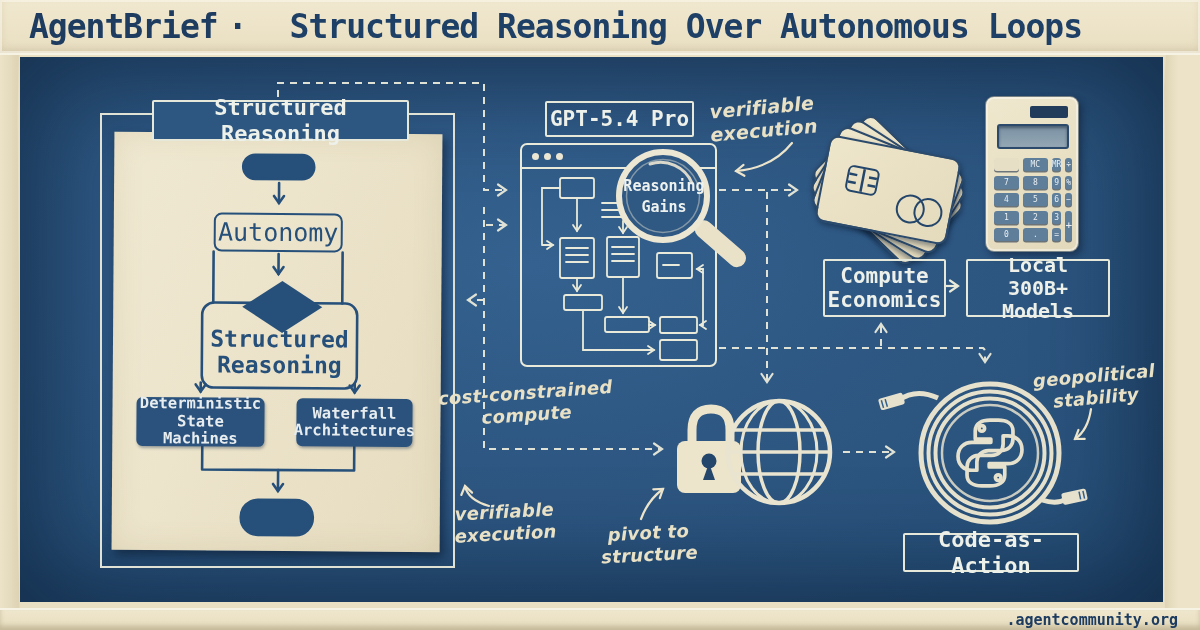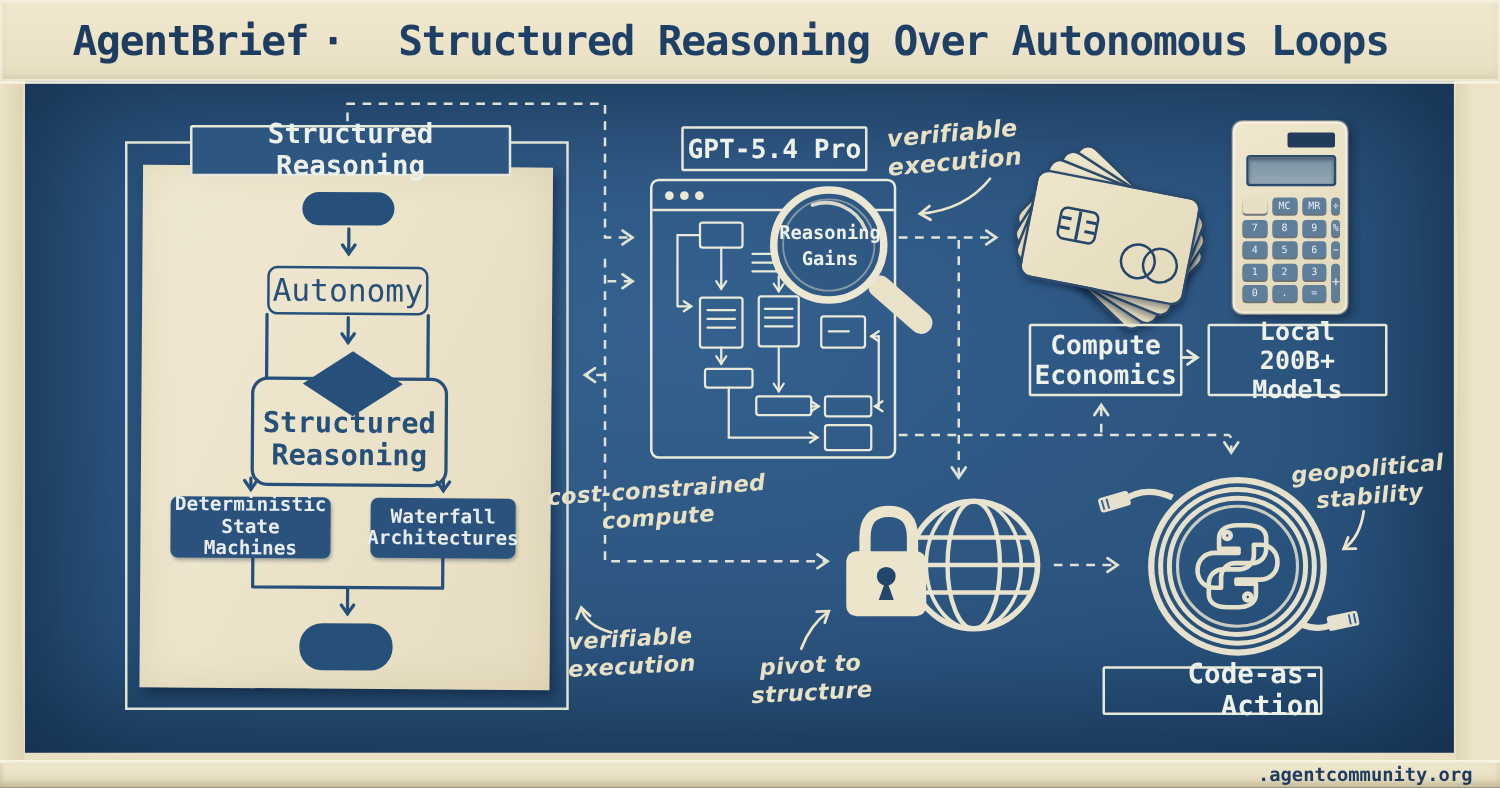--- a/index.html
+++ b/index.html
@@ -8,25 +8,25 @@
   
   .blue-field{position:absolute;left:20px;top:57px;right:37px;bottom:28px;
     background:radial-gradient(ellipse at 45% 38%, #34618f 0%, #2d5681 48%, #28517a 75%, #224a72 100%);
     box-shadow:inset 0 0 95px 22px rgba(10,26,48,.55);}
   .strip-right{position:absolute;top:0;bottom:0;right:0;width:37px;z-index:6;
     background:linear-gradient(90deg,#ddd2b2,#ece3c8 40%);
     clip-path:polygon(16% 0,100% 0,100% 100%,6% 100%,0 74%,10% 40%,3% 14%);}
   .strip-left{position:absolute;top:0;bottom:0;left:0;width:20px;z-index:6;
     background:linear-gradient(90deg,#ece3c8,#ddd2b2);
     clip-path:polygon(0 0,100% 0,88% 18%,96% 52%,86% 80%,100% 100%,0 100%);}
-  .topbar{position:absolute;left:0;top:0;right:0;height:67px;z-index:7;
+  .topbar{position:absolute;left:0;top:0;right:0;height:55px;z-index:7;
     background:linear-gradient(180deg,#f0e8cf,#e9dfc2);
     border-bottom:2px solid #f7f3e4;
     box-shadow:inset 0 0 0 2px rgba(253,250,240,.55), inset 0 -4px 8px rgba(120,100,60,.18);
-    display:flex;align-items:center;padding-left:58px;box-sizing:border-box;}
+    display:flex;align-items:center;padding-left:29px;box-sizing:border-box;}
   .topbar .brand{font-weight:800;font-size:33px;color:#1d3c60;letter-spacing:-1px;}
   .topbar .sep{font-weight:700;font-size:33px;color:#1d3c60;margin:0 10px;}
   .topbar .title{font-weight:600;font-size:33px;color:#1f4066;letter-spacing:-1px;margin-left:32px;}
   .bottombar{position:absolute;left:0;bottom:0;right:0;height:22px;z-index:7;
     background:linear-gradient(180deg,#efe7cd,#e6dcbe);
     border-top:2px solid #f7f3e4;
     box-shadow:inset 0 -4px 5px rgba(100,85,45,.25);
     display:flex;align-items:center;justify-content:flex-end;padding-right:22px;box-sizing:border-box;}
   .bottombar .site{font-size:15px;font-weight:700;color:#1d3c60;}
   
@@ -81,30 +81,30 @@
   .ring{position:absolute;width:29px;height:29px;border:2.5px solid #24466b;border-radius:50%;box-sizing:border-box;}
   
   .calc{position:absolute;left:985px;top:96px;width:94px;height:156px;z-index:2;border-radius:9px;
     background:linear-gradient(150deg,#efe8ce,#e2d8ba);border:1px solid rgba(28,52,80,.55);
     box-shadow:3px 4px 7px rgba(10,20,40,.45), inset 0 0 0 2px rgba(255,255,255,.4);box-sizing:border-box;}
   .calc .solar{position:absolute;right:10px;top:9px;width:38px;height:12px;background:#213c5b;border-radius:2px;}
   .calc .display{position:absolute;left:11px;top:27px;width:72px;height:25px;border-radius:3px;
     background:linear-gradient(180deg,#7b91a3,#93a7b4);border:2px solid #2c4b6c;box-sizing:border-box;
     box-shadow:inset 0 2px 3px rgba(20,40,60,.5);}
   .calc-keys{position:absolute;left:8px;top:61px;width:78px;display:grid;
-    grid-template-columns:repeat(3,1fr);grid-auto-rows:13px;gap:4.5px 4px;}
+    grid-template-columns:repeat(2,1fr);grid-auto-rows:13px;gap:4.5px 4px;}
   .key{background:#5e7e9a;border-radius:3px;color:#e9eff3;font-size:8px;line-height:13px;
     text-align:center;box-shadow:0 1.5px 0 rgba(25,45,70,.6);}
   .key-blank{background:#e6dfc5;}
   .key-plus{grid-column:4;grid-row:4/6;line-height:30px;font-size:11px;}
   
   .compute-box{left:823px;top:259px;width:119px;height:54px;font-size:21px;font-weight:600;}
   .local-box{left:966px;top:259px;width:140px;height:54px;font-size:20px;font-weight:600;}
   .sovereign-box{left:690px;top:517px;width:150px;height:56px;font-size:21px;font-weight:600;}
-  .code-box{left:882px;top:533px;width:172px;height:35px;font-size:22px;font-weight:600;text-align:right;}
+  .code-box{left:903px;top:533px;width:172px;height:35px;font-size:22px;font-weight:600;}
   
   .overlay{position:absolute;inset:0;z-index:3;pointer-events:none;}
 </style>
 </head>
 <body>
 
 <div class="stage">
 
   <div class="blue-field"></div>
 
@@ -215,21 +215,21 @@
         <div class="key">0</div>
         <div class="key">.</div>
         <div class="key">=</div>
         <div class="key key-plus">+</div>
       </div>
   </div>
 
   <div class="bbox compute-box">Compute
 Economics</div>
   <div class="bbox local-box">Local
-200B+ Models</div>
+300B+ Models</div>
   <div class="bbox code-box">Code-as-Action</div>
 
   <svg class="overlay" viewBox="0 0 1200 630">
     <defs>
       <marker id="vw" orient="auto" refX="7" refY="0" markerWidth="16" markerHeight="16" markerUnits="userSpaceOnUse" overflow="visible">
         <path d="M-1,-5.5 L7,0 L-1,5.5" fill="none" stroke="#e9ead9" stroke-width="2.2" stroke-linecap="round"></path>
       </marker>
       <marker id="vc" orient="auto" refX="7" refY="0" markerWidth="16" markerHeight="16" markerUnits="userSpaceOnUse" overflow="visible">
         <path d="M-1,-5.5 L7,0 L-1,5.5" fill="none" stroke="#ece4cb" stroke-width="2.2" stroke-linecap="round"></path>
       </marker>

